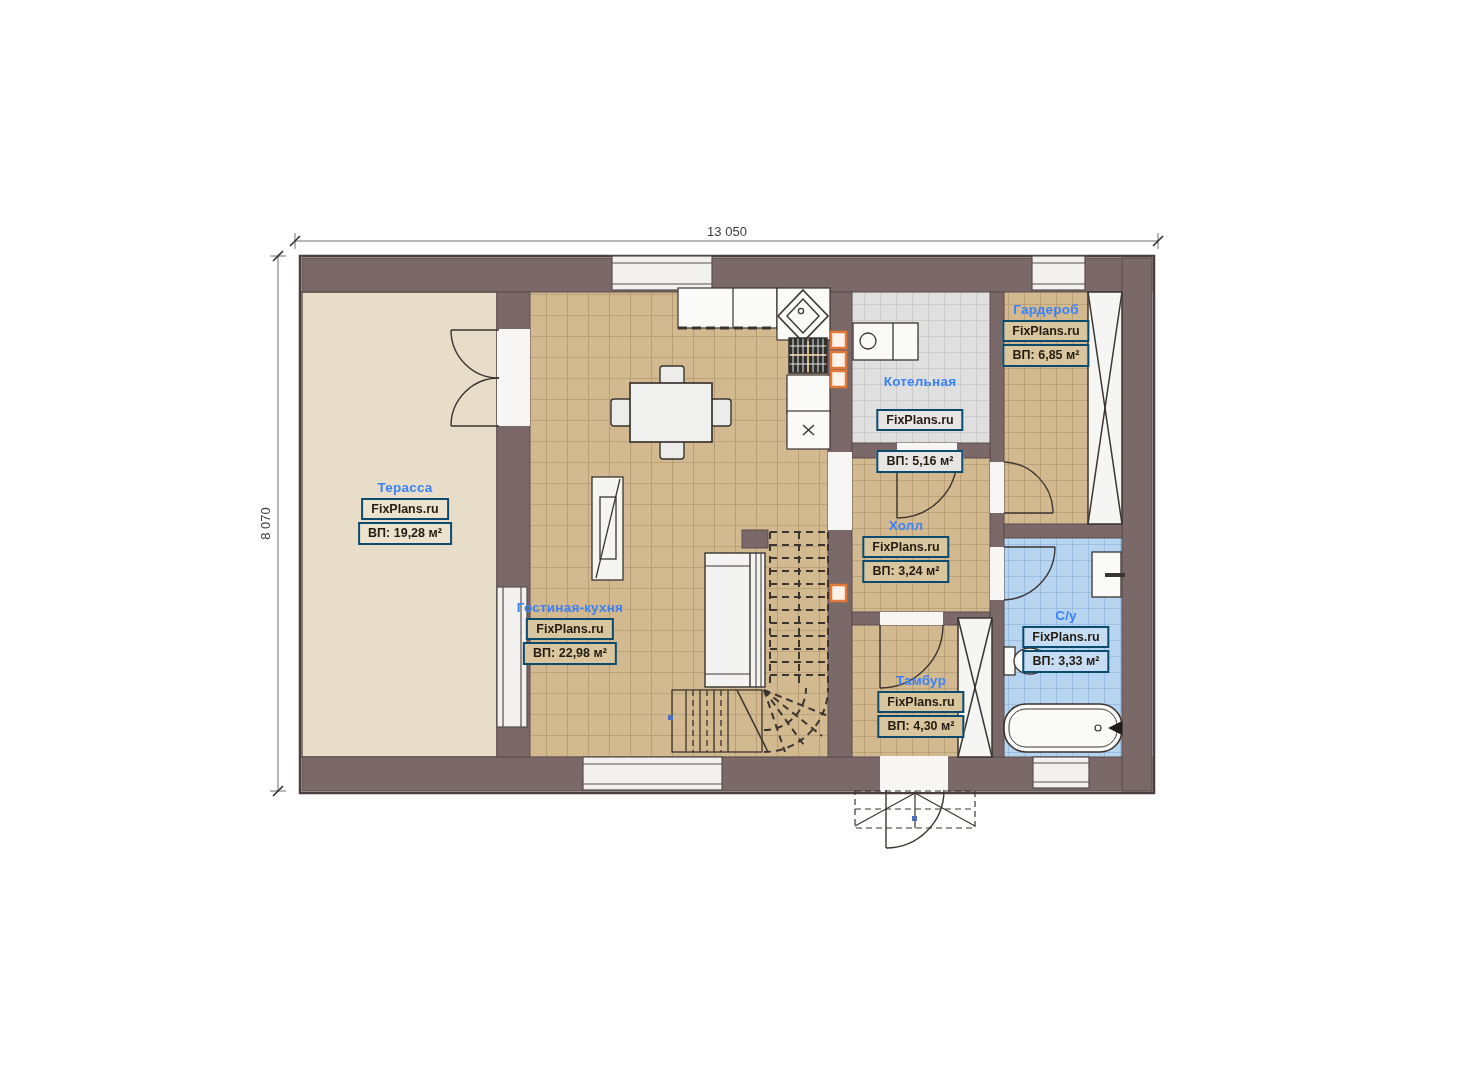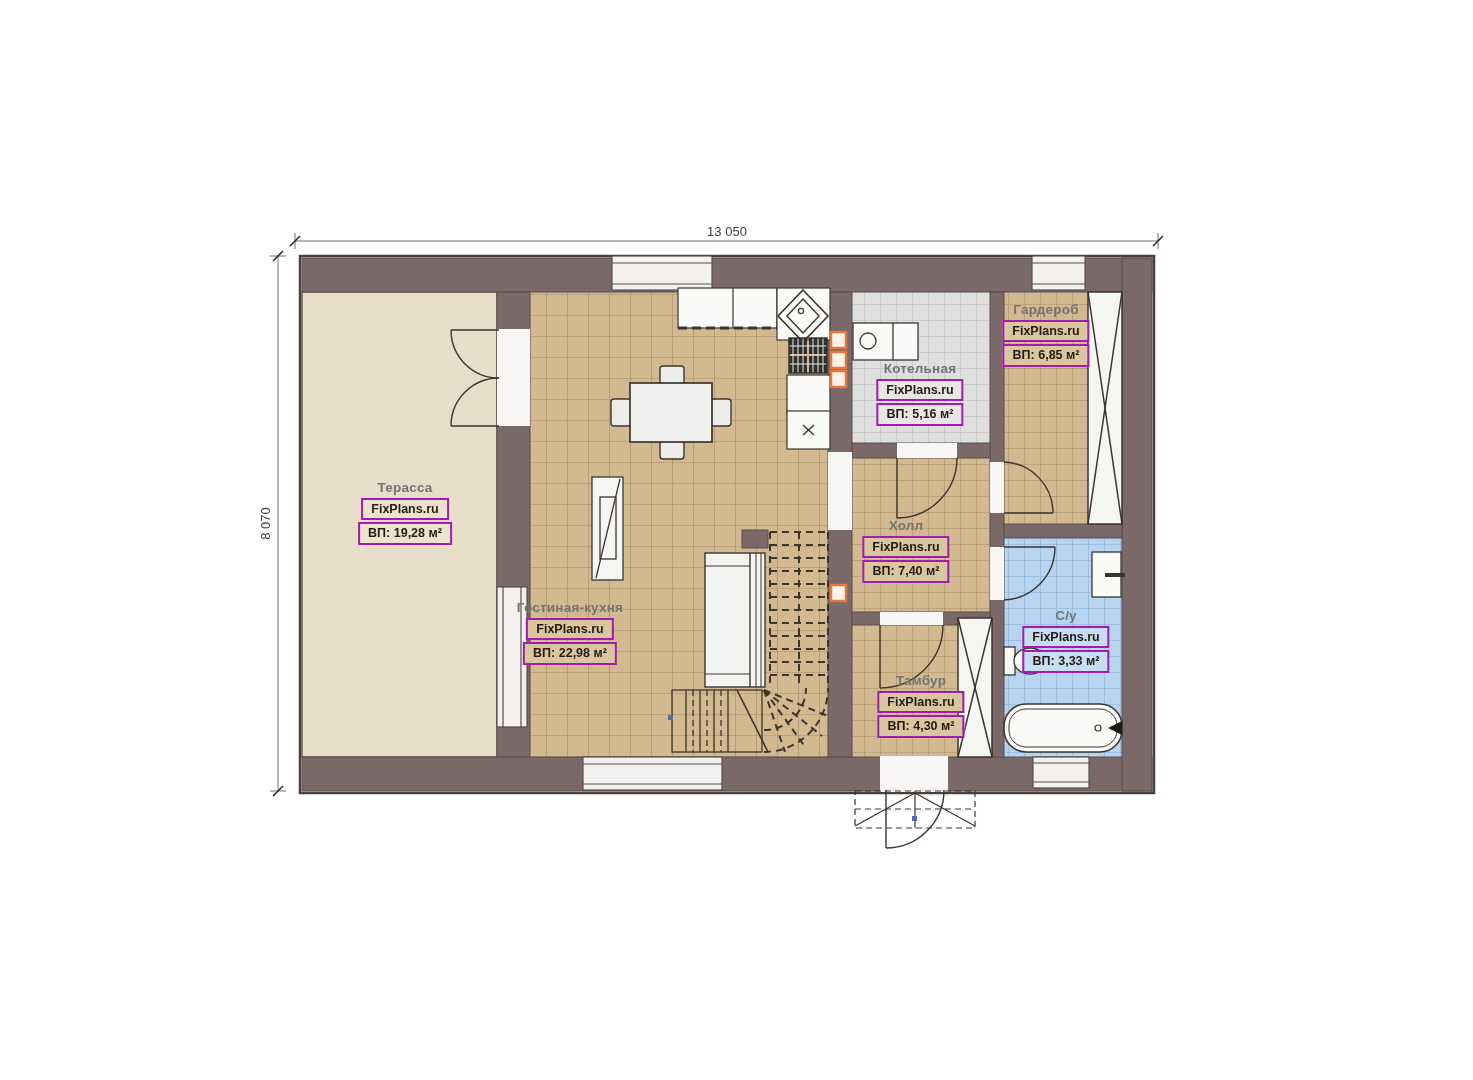--- a/index.html
+++ b/index.html
@@ -1,23 +1,23 @@
 <!DOCTYPE html>
 <html><head>
 <meta charset="utf-8">
 <style>
   html,body{margin:0;padding:0;background:#fff;}
   #stage{position:relative;width:1262px;height:1080px;background:#ffffff;overflow:hidden;
          font-family:"Liberation Sans", sans-serif;}
   svg{position:absolute;left:0;top:0;}
   .room-label{position:absolute;display:flex;flex-direction:column;align-items:center;
               transform:translateX(-50%);z-index:5;}
-  .room-title{font-weight:bold;font-size:13.5px;color:#737373;margin-bottom:3px;white-space:nowrap;
+  .room-title{font-weight:bold;font-size:13.5px;color:#3b82f6;margin-bottom:3px;white-space:nowrap;
               letter-spacing:.2px;}
-  .wm-box,.area-box{border:2px solid #a21caf;padding:1px 8px;font-size:12.5px;font-weight:bold;
+  .wm-box,.area-box{border:2px solid #0c4a6e;padding:1px 8px;font-size:12.5px;font-weight:bold;
               color:#241c12;line-height:1.3;white-space:nowrap;}
   .area-box{margin-top:2px;}
   .bg-terrace .wm-box,.bg-terrace .area-box{background:#ece2cd;}
   .bg-tan .wm-box,.bg-tan .area-box{background:#d9c69e;}
   .bg-grey .wm-box,.bg-grey .area-box{background:#e7e6e5;}
   .bg-blue .wm-box,.bg-blue .area-box{background:#c6ddf4;}
   .dim-label{position:absolute;font-size:13px;color:#3c3c3c;text-align:center;z-index:4;white-space:nowrap;}
   .dim-vert{transform:rotate(-90deg);}
 </style>
 </head>
@@ -312,36 +312,36 @@
   <div class="wm-box">FixPlans.ru</div>
   <div class="area-box">ВП: 19,28 м²</div>
 </div>
 
 <div class="room-label bg-tan" style="left:570px;top:600px;">
   <div class="room-title">Гостиная-кухня</div>
   <div class="wm-box">FixPlans.ru</div>
   <div class="area-box">ВП: 22,98 м²</div>
 </div>
 
-<div class="room-label bg-grey" style="left:920px;top:361px;">
+<div class="room-label bg-grey" style="left:920px;top:374px;gap:17px;">
   <div class="room-title">Котельная</div>
   <div class="wm-box">FixPlans.ru</div>
   <div class="area-box">ВП: 5,16 м²</div>
 </div>
 
 <div class="room-label bg-tan" style="left:1046px;top:302px;">
   <div class="room-title">Гардероб</div>
   <div class="wm-box">FixPlans.ru</div>
   <div class="area-box">ВП: 6,85 м²</div>
 </div>
 
 <div class="room-label bg-tan" style="left:906px;top:518px;justify-content:center;">
   <div class="room-title">Холл</div>
   <div class="wm-box">FixPlans.ru</div>
-  <div class="area-box">ВП: 7,40 м²</div>
+  <div class="area-box">ВП: 3,24 м²</div>
 </div>
 
 <div class="room-label bg-blue" style="left:1066px;top:608px;">
   <div class="room-title">С/у</div>
   <div class="wm-box">FixPlans.ru</div>
   <div class="area-box">ВП: 3,33 м²</div>
 </div>
 
 <div class="room-label bg-tan" style="left:921px;top:673px;">
   <div class="room-title">Тамбур</div>

